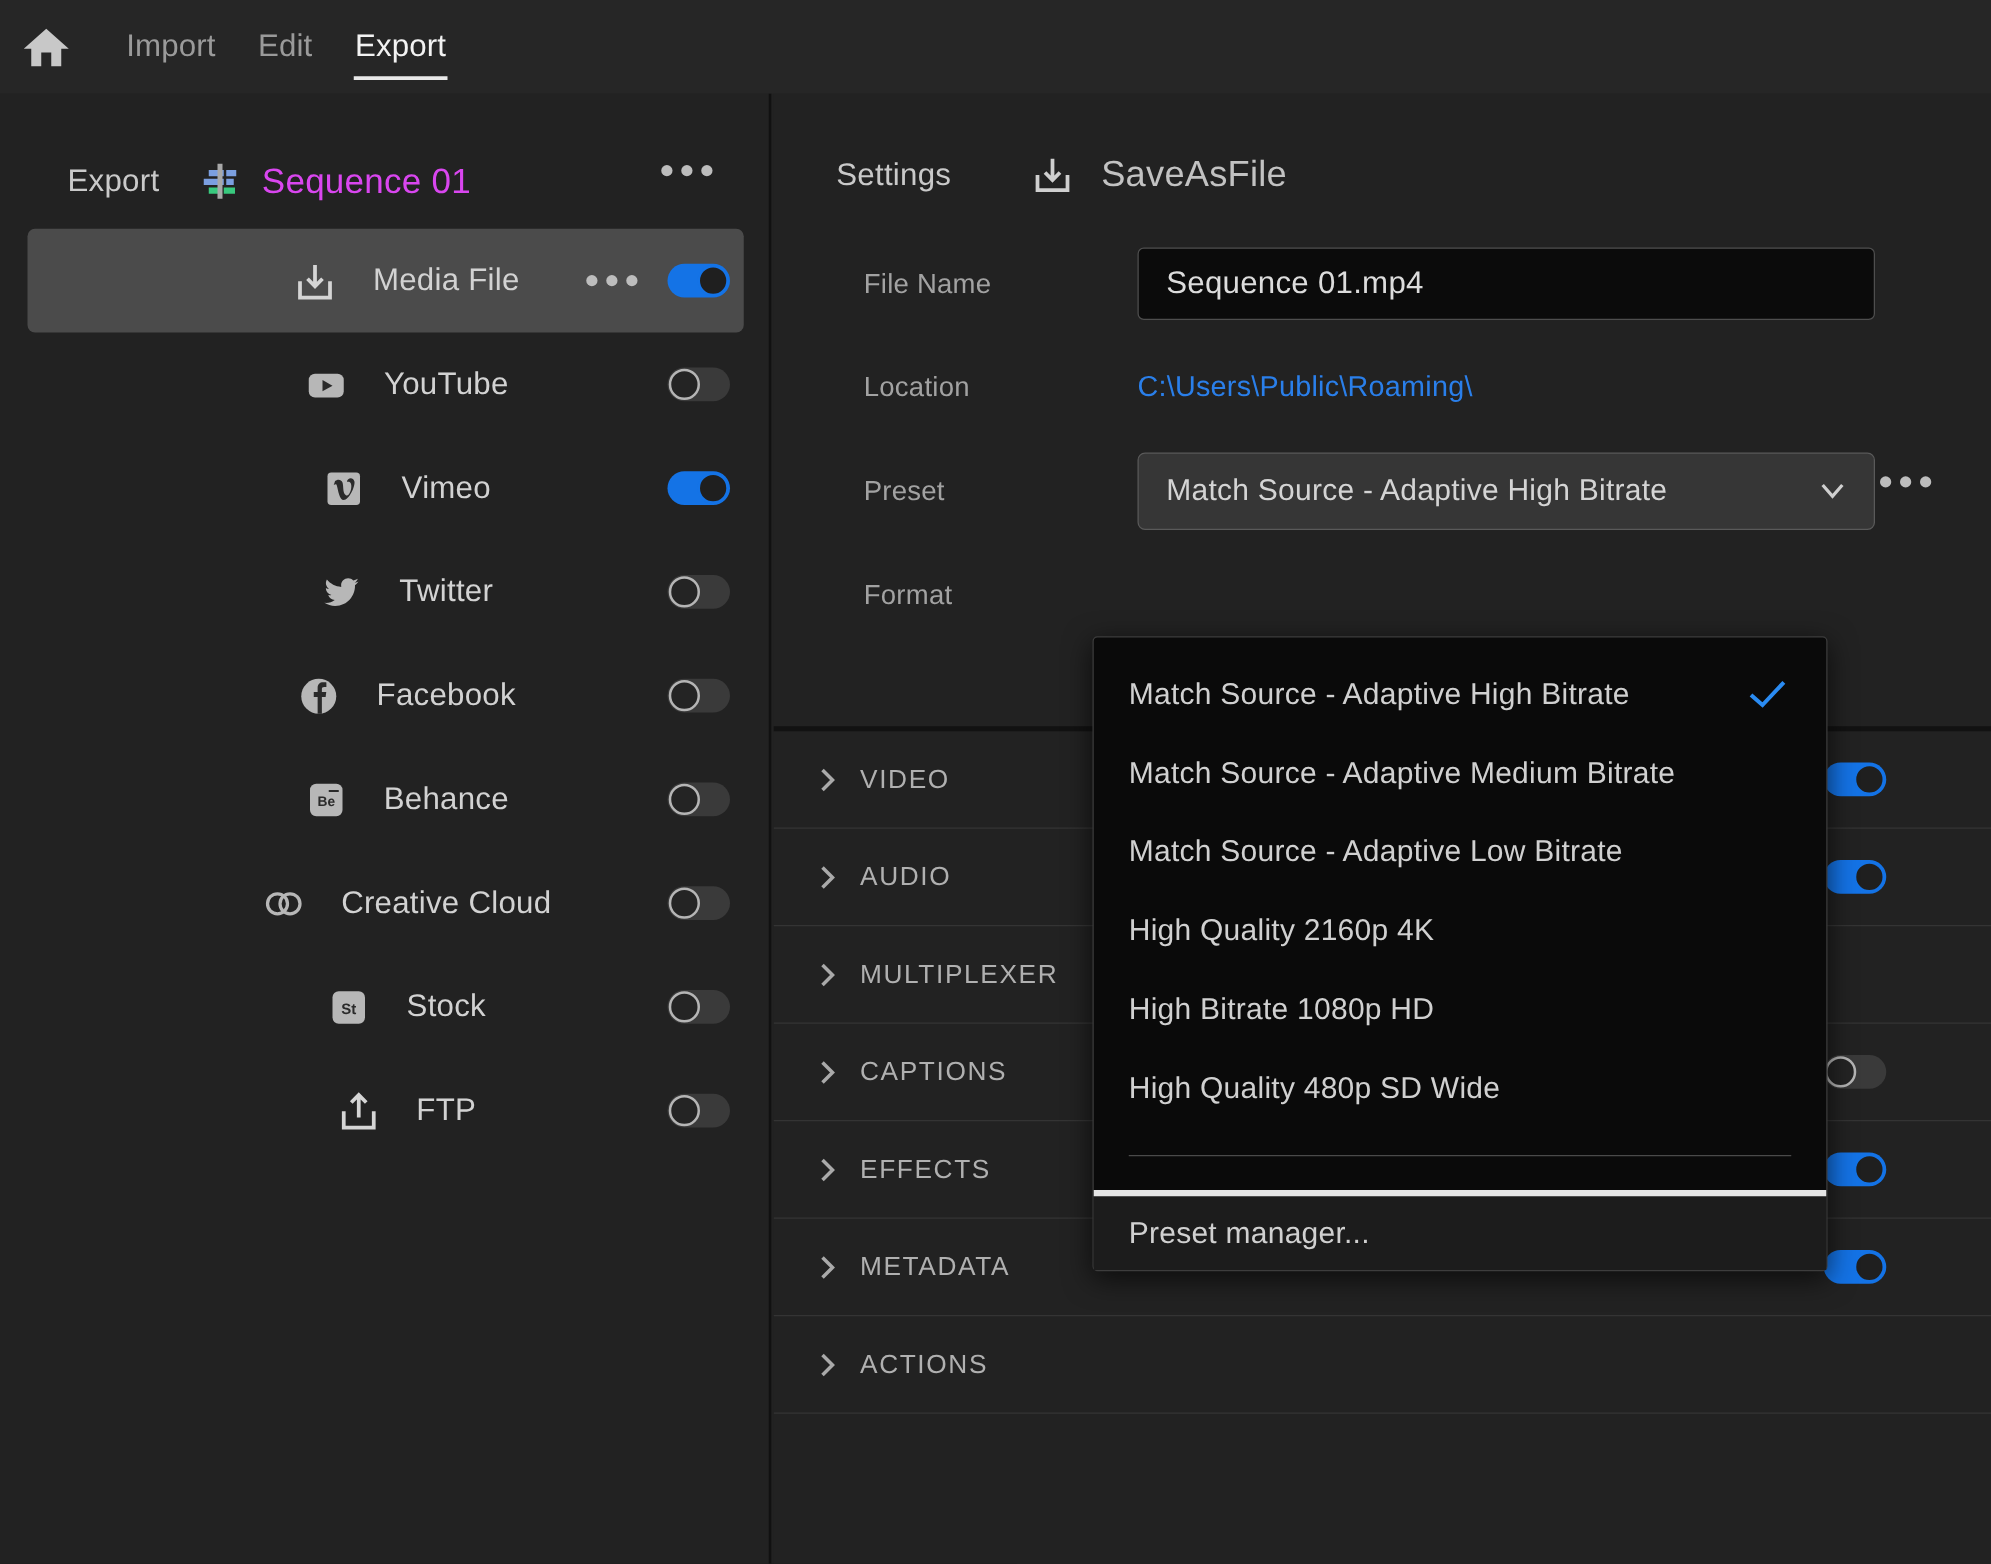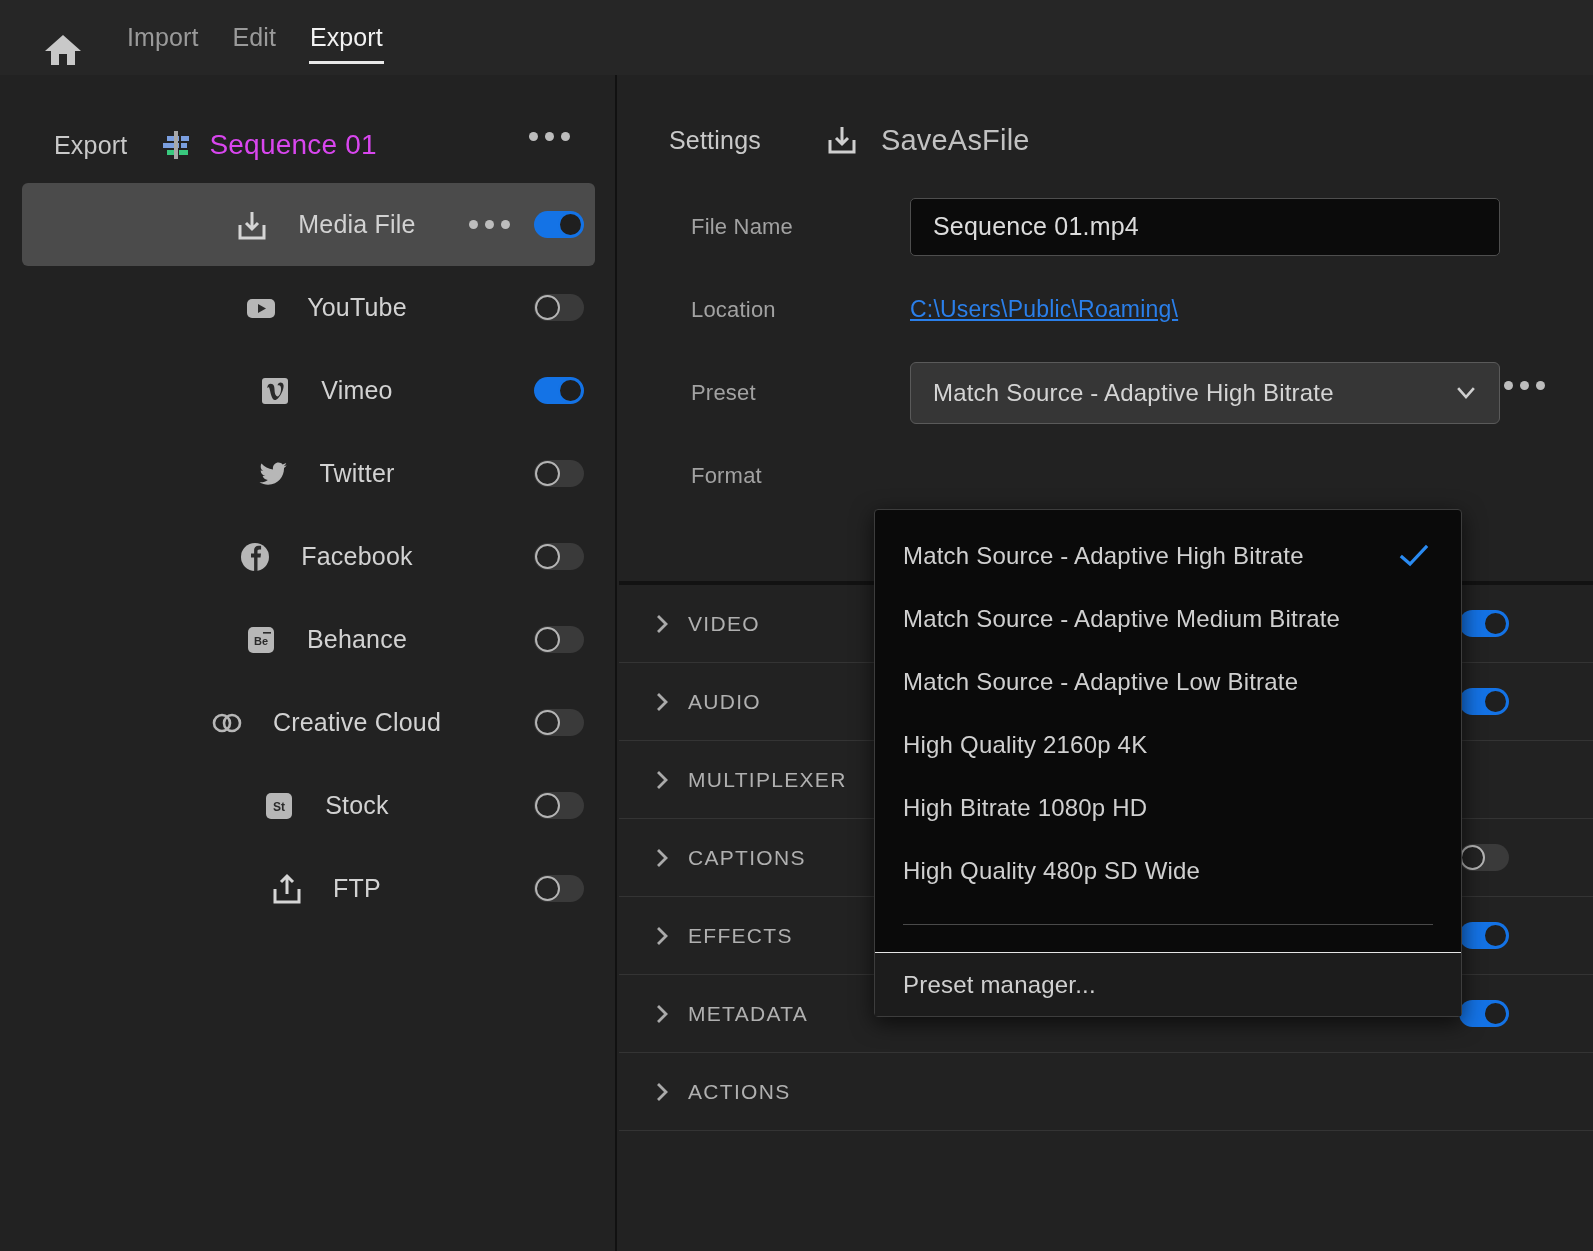--- a/index.html
+++ b/index.html
@@ -20,22 +20,22 @@
   }
 
   
   .topnav {
     position: absolute;
     top: 0; left: 0;
     width: 1593px;
     height: 75px;
     background: #262626;
     display: flex;
-    align-items: flex-end;
-    padding-left: 38px;
+    align-items: center;
+    padding-left: 12px;
   }
   .home-btn {
     width: 50px; height: 50px;
     display: flex; align-items: center; justify-content: center;
     margin-right: 22px;
   }
   .nav-tab {
     position: relative;
     font-size: 25px;
     color: #9a9a9a;
@@ -214,21 +214,20 @@
     font-size: 25px;
     font-family: "Liberation Sans", sans-serif;
     padding: 0 22px;
     outline: none;
     letter-spacing: .2px;
   }
 
   .location-link {
     font-size: 23px;
     color: #2a7fea;
-    text-decoration: underline;
     letter-spacing: .2px;
     cursor: pointer;
   }
 
   .preset-select {
     width: 590px;
     height: 62px;
     background: #363636;
     border: 1px solid #5a5a5a;
     border-radius: 6px;
@@ -321,21 +320,21 @@
   }
   .dd-footer {
     margin-top: 27px;
     height: 64px;
     background: #1c1c1c;
     display: flex;
     align-items: center;
     padding-left: 28px;
     font-size: 24px;
     color: #d0d0d0;
-    border-top: 1px solid #e5e5e5;
+    border-top: 5px solid #e5e5e5;
     letter-spacing: .2px;
   }
 
   .icon-svg { display: block; }
 </style>
 </head>
 <body>
 
 <div id="app">
 

